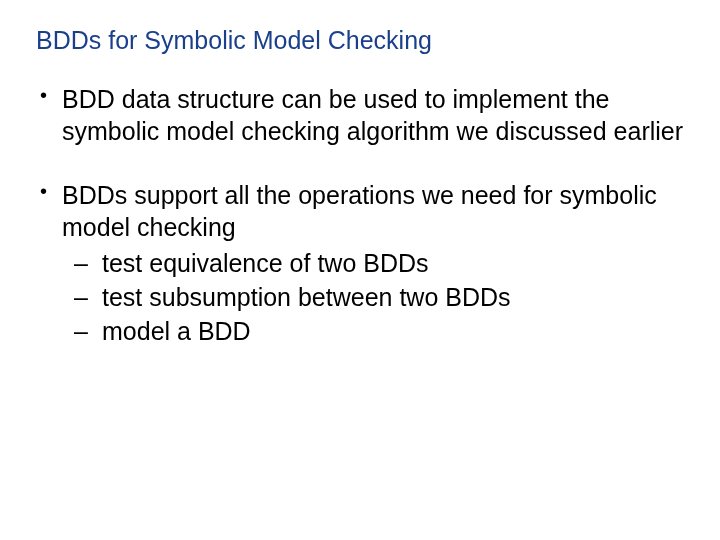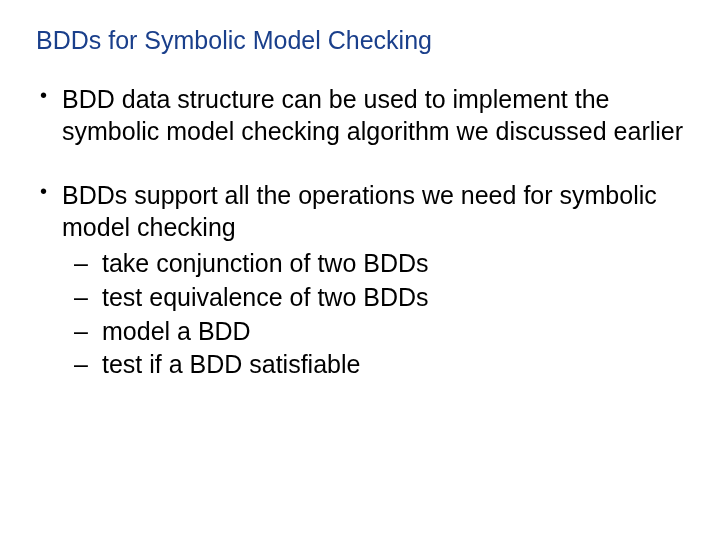--- a/index.html
+++ b/index.html
@@ -68,20 +68,19 @@
 <div class="slide">
   <h1 class="title">BDDs for Symbolic Model Checking</h1>
 
   <ul class="top">
     <li>
       <span>BDD data structure can be used to implement the symbolic model checking algorithm we discussed earlier</span>
     </li>
     <li>
       <span>BDDs support all the operations we need for symbolic model checking</span>
       <ul class="sub">
-        <li><span>take conjunction of two BDDs</span></li>
         <li><span>test equivalence of two BDDs</span></li>
+        <li><span>test subsumption between two BDDs</span></li>
         <li><span>model a BDD</span></li>
-        <li><span>test if a BDD satisfiable</span></li>
       </ul>
     </li>
   </ul>
 </div>
 
 </body></html>

